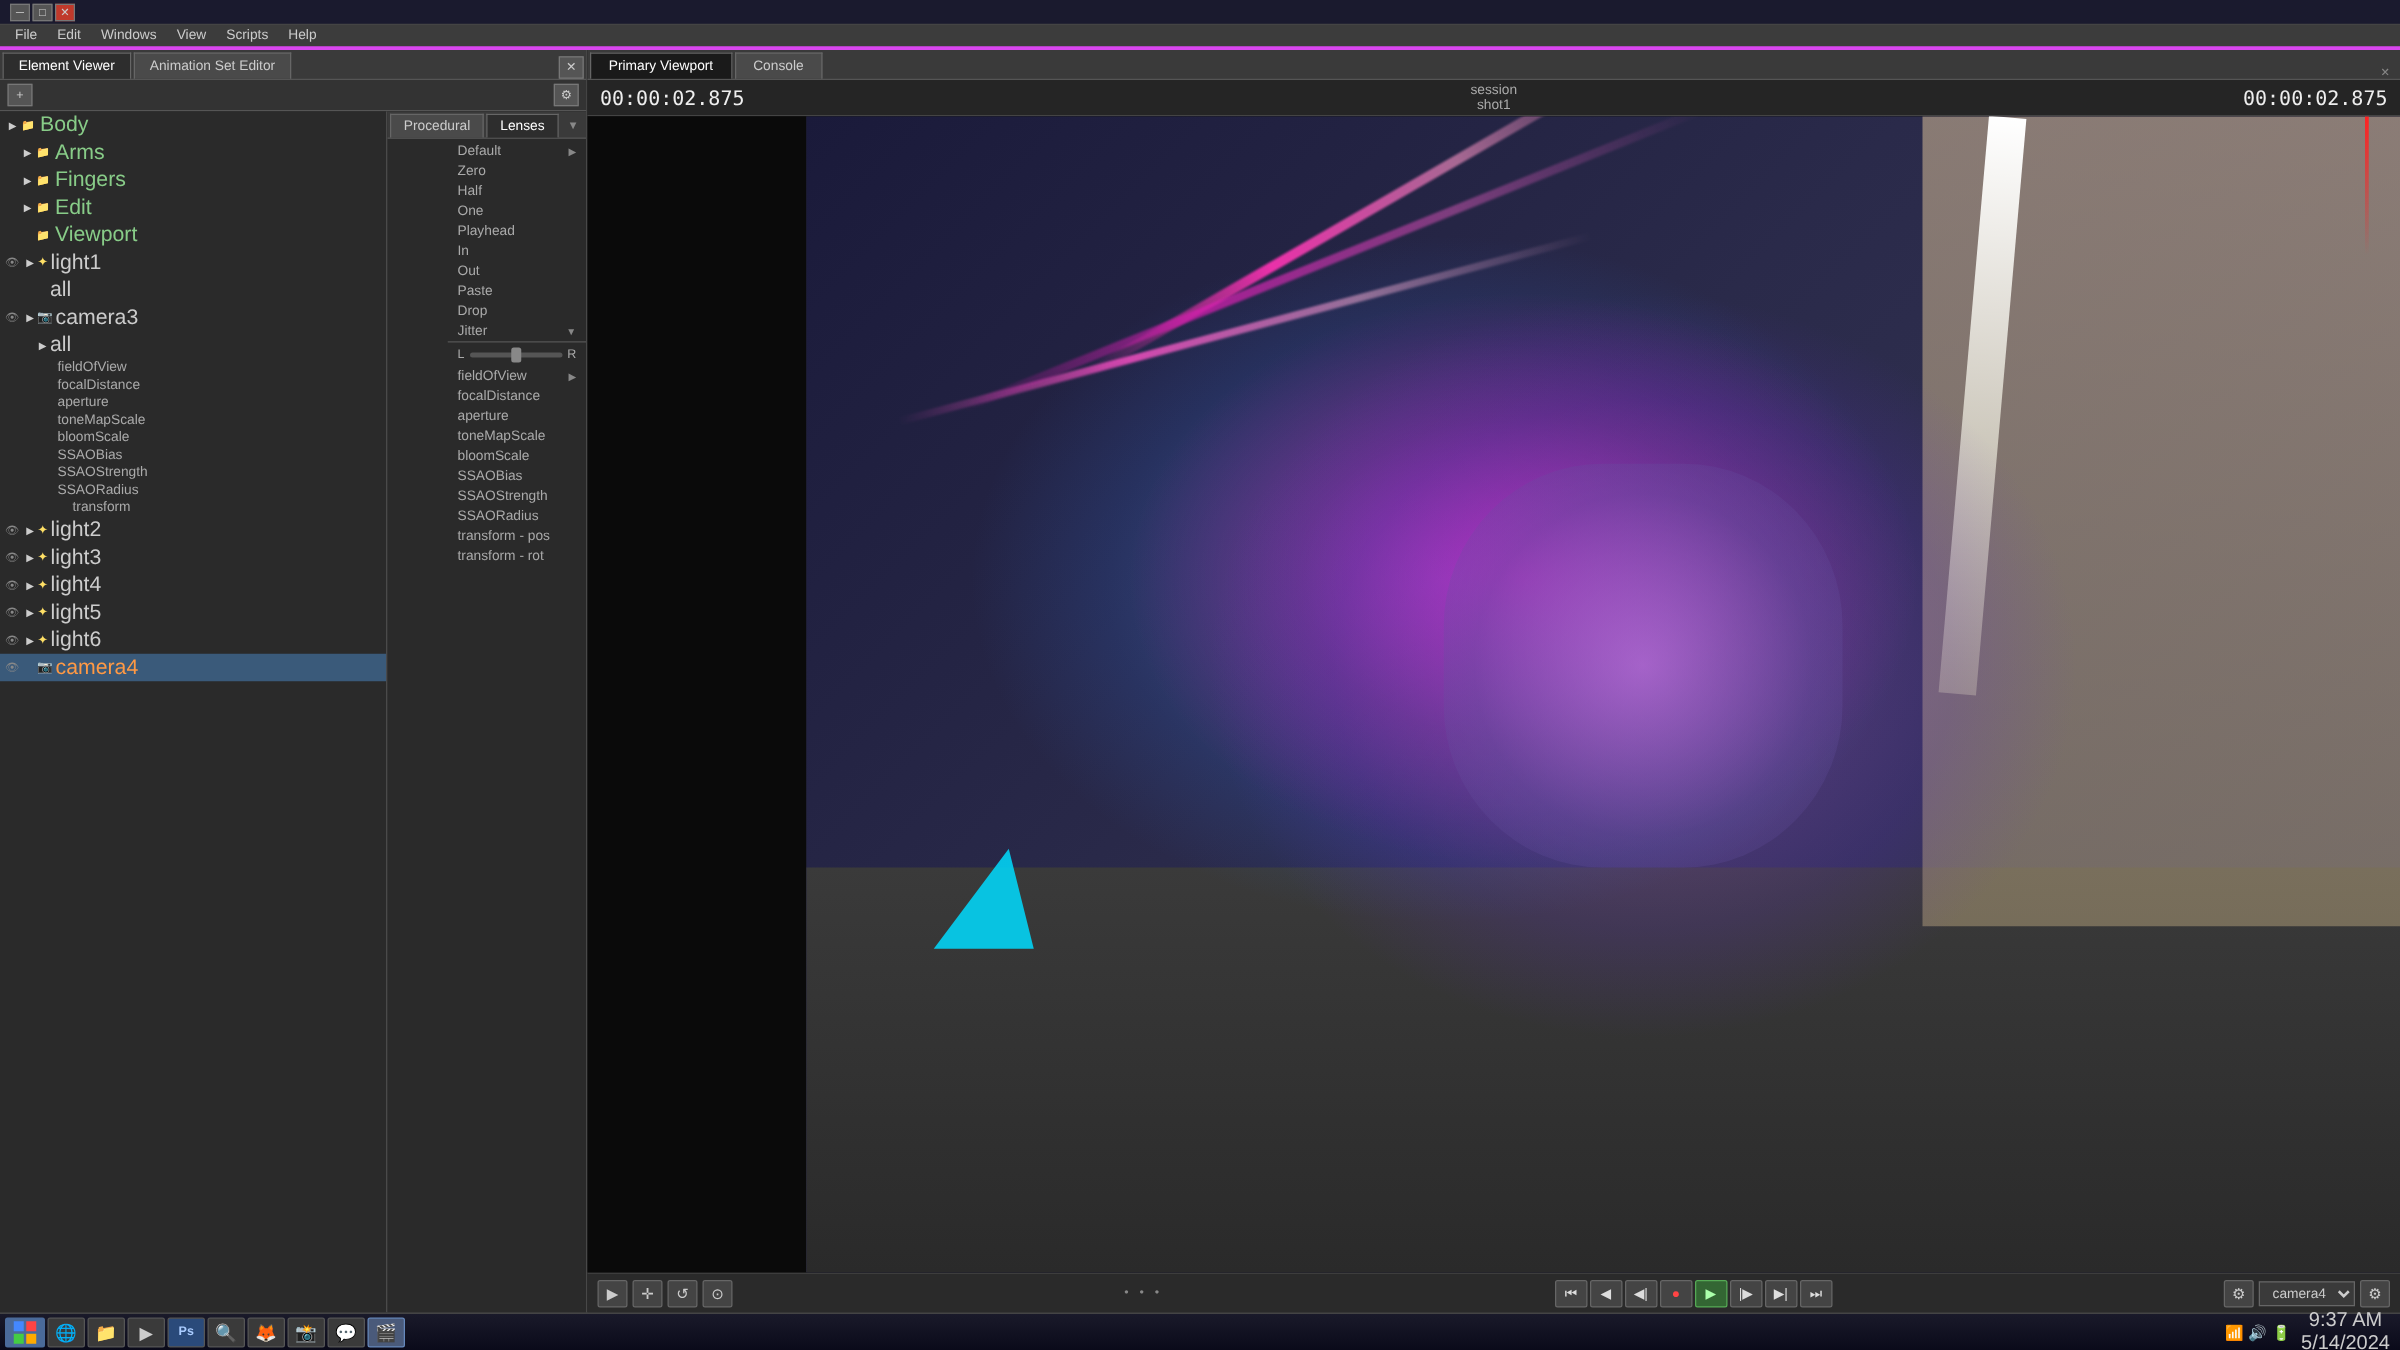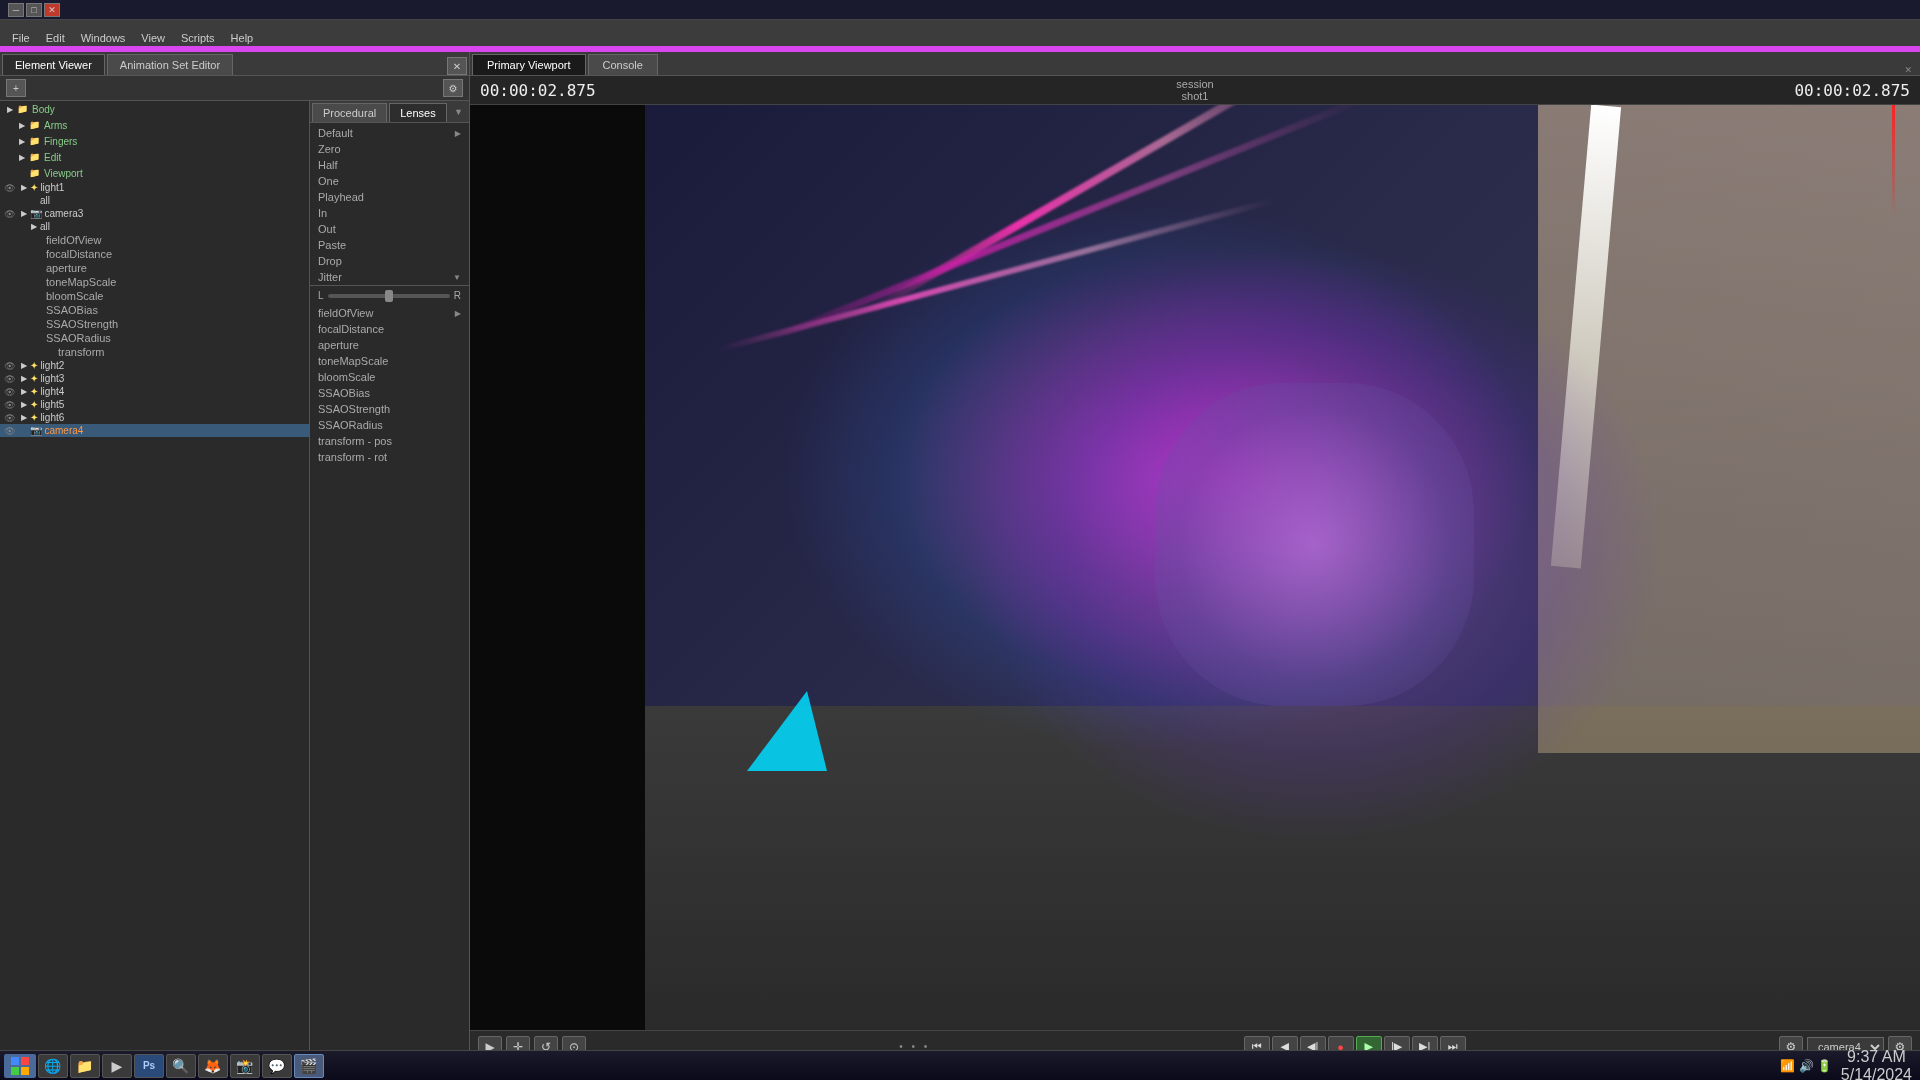--- a/index.html
+++ b/index.html
@@ -43,26 +43,26 @@
       display: flex;
       align-items: center;
       justify-content: center;
       cursor: pointer;
     }
     #title-bar .title-btn.close { background: #c0392b; }
 
     
     #menu-bar {
       width: 100%;
-      height: 32px;
+      height: 20px;
       background: #3c3c3c;
       display: flex;
-      align-items: flex-end;
+      align-items: flex-start;
       padding: 0 4px;
-      border-bottom: 6px solid #d946ef;
+      border-bottom: 3px solid #d946ef;
     }
     .menu-item {
       padding: 2px 8px;
       cursor: pointer;
       color: #cccccc;
       font-size: 11px;
     }
 
     
     #main-layout {
@@ -169,21 +169,21 @@
       margin-right: 2px;
       flex-shrink: 0;
       display: flex;
       align-items: center;
       justify-content: center;
       font-size: 9px;
     }
     .tree-icon.folder { color: #c8a040; }
     .tree-label {
       color: #88aadd;
-      font-size: 10px;
+      font-size: 17px;
     }
     .tree-label.green { color: #88cc88; }
     .tree-label.white { color: #cccccc; }
     .tree-sublabel {
       color: #aaaaaa;
       font-size: 11px;
       padding-left: 2px;
     }
 
     
@@ -214,20 +214,21 @@
     }
     .proc-tab.active {
       background: #2d2d2d;
       color: #fff;
     }
 
     #proc-list {
       flex: 1;
       overflow-y: auto;
       padding: 2px 0;
+      margin-left: 48px;
     }
     .proc-item {
       padding: 2px 8px;
       cursor: pointer;
       color: #aaaaaa;
       font-size: 11px;
       display: flex;
       align-items: center;
       justify-content: space-between;
     }

